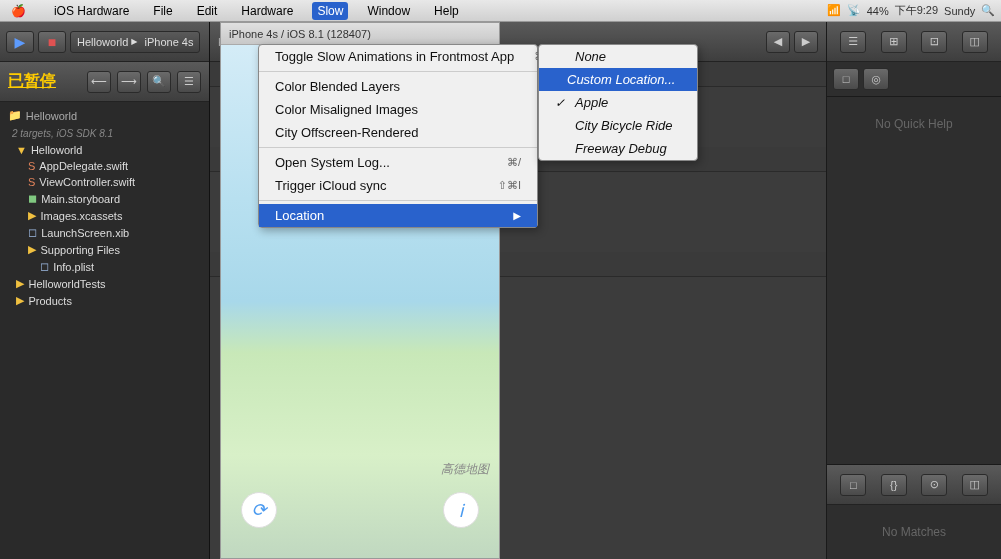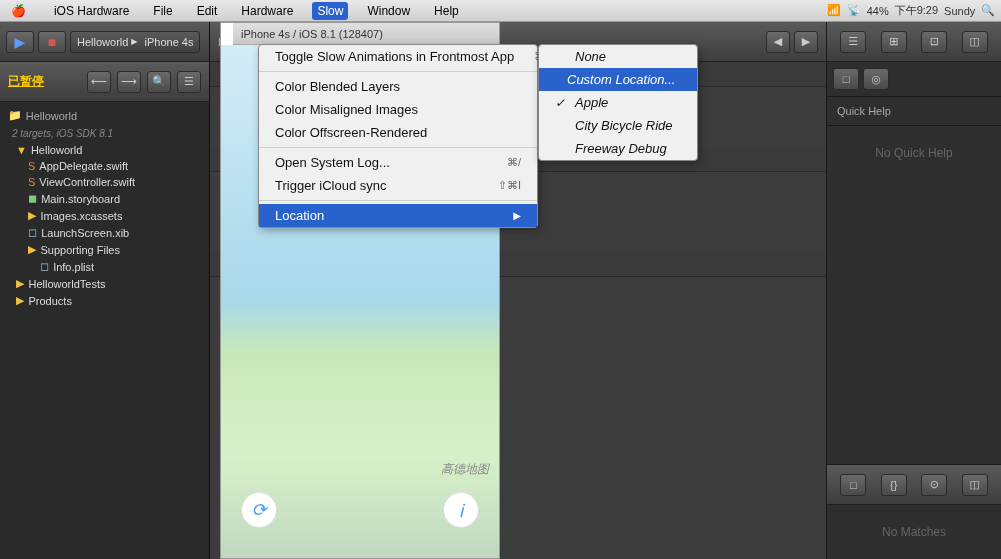--- a/index.html
+++ b/index.html
@@ -125,21 +125,21 @@
       height: 40px;
       background: linear-gradient(to bottom, #5a5a5a, #3e3e3e);
       display: flex;
       align-items: center;
       padding: 0 8px;
       gap: 6px;
       border-bottom: 1px solid #222;
     }
     .paused-label {
       color: #ffcc00;
-      font-size: 12px;
+      font-size: 16px;
       font-weight: bold;
       text-decoration: underline;
     }
 
     
     #file-tree {
       flex: 1;
       overflow-y: auto;
       background: #2a2a2a;
       padding: 4px 0;
@@ -282,21 +282,20 @@
     }
     #ios-sim-title {
       height: 22px;
       background: linear-gradient(to bottom, #e0e0e0, #c8c8c8);
       display: flex;
       align-items: center;
       padding: 0 8px;
       font-size: 11px;
       color: #333;
       border-bottom: 1px solid #aaa;
-      margin-left: 12px;
     }
     #ios-sim-content {
       flex: 1;
       background: #e8f4f8;
       position: relative;
       overflow: hidden;
       font-style: italic;
     }
     .map-bg {
       width: 100%;
@@ -549,21 +548,20 @@
       <div class="right-tool-btn">☰</div>
       <div class="right-tool-btn">⊞</div>
       <div class="right-tool-btn">⊡</div>
       <div class="right-tool-btn">◫</div>
     </div>
     <div style="flex:1; display:flex; flex-direction:column;">
       <div style="display:flex; gap:4px; padding:6px; border-bottom:1px solid #1a1a1a;">
         <div class="right-tool-btn">□</div>
         <div class="right-tool-btn">◎</div>
       </div>
-      <div class="quick-help-label">Quick Help</div>
       <div class="no-quick-help">No Quick Help</div>
     </div>
     <div id="right-bottom">
       <div id="right-bottom-toolbar">
         <div class="right-tool-btn">□</div>
         <div class="right-tool-btn">{}</div>
         <div class="right-tool-btn">⊙</div>
         <div class="right-tool-btn">◫</div>
       </div>
       <div class="no-matches">No Matches</div>
@@ -589,21 +587,21 @@
       <span class="menu-shortcut">⌘T</span>
     </div>
     <div class="menu-separator"></div>
     <div class="menu-item">
       <span>Color Blended Layers</span>
     </div>
     <div class="menu-item">
       <span>Color Misaligned Images</span>
     </div>
     <div class="menu-item">
-      <span>Color Offscreen-Rendered</span>
+      <span>City Offscreen-Rendered</span>
     </div>
     <div class="menu-separator"></div>
     <div class="menu-item">
       <span>Open System Log...</span>
       <span class="menu-shortcut">⌘/</span>
     </div>
     <div class="menu-item">
       <span>Trigger iCloud sync</span>
       <span class="menu-shortcut">⇧⌘I</span>
     </div>

